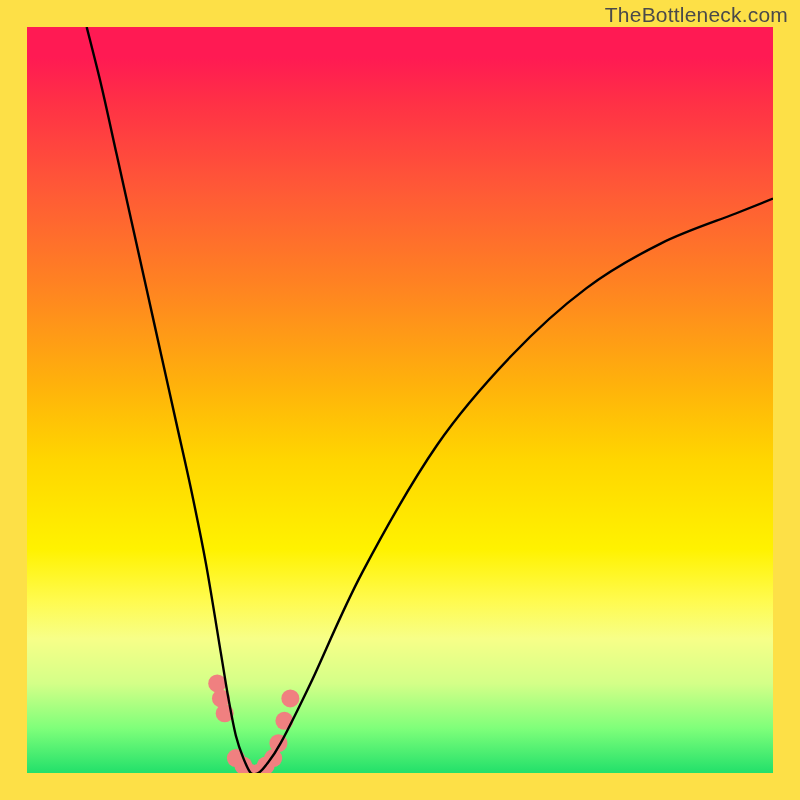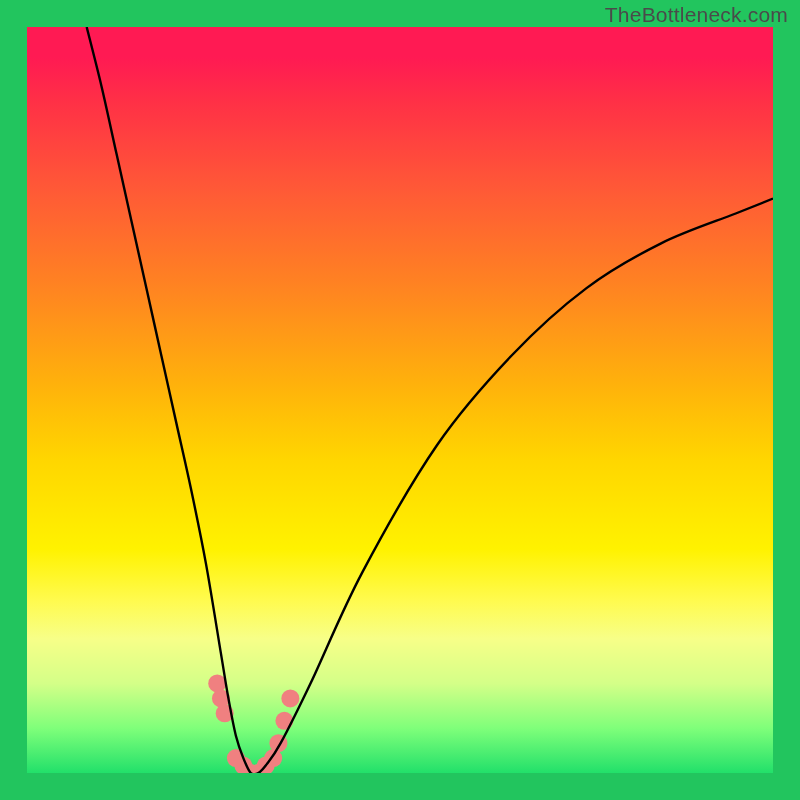--- a/index.html
+++ b/index.html
@@ -7,21 +7,21 @@
     padding: 0;
     width: 800px;
     height: 800px;
     background: #000;
     overflow: hidden;
     font-family: Arial, Helvetica, sans-serif;
   }
   .frame {
     position: absolute;
     inset: 0;
-    background: #22c55e;
+    background: #fde047;
   }
   .plot-area {
     position: absolute;
     left: 27px;
     top: 27px;
     width: 746px;
     height: 746px;
     overflow: hidden;
   }
   .gradient-bg {

